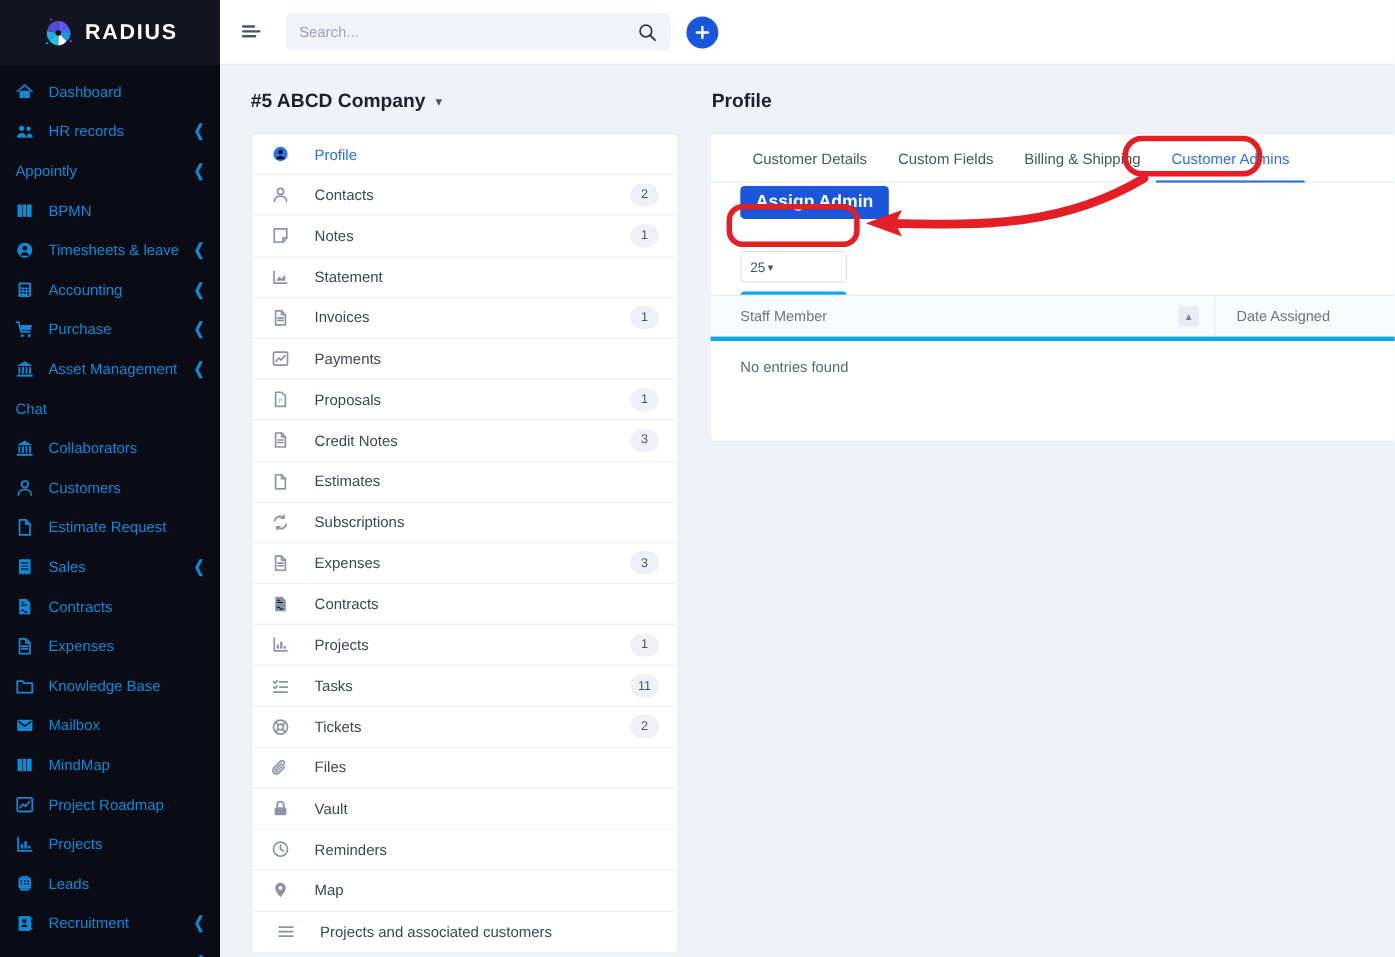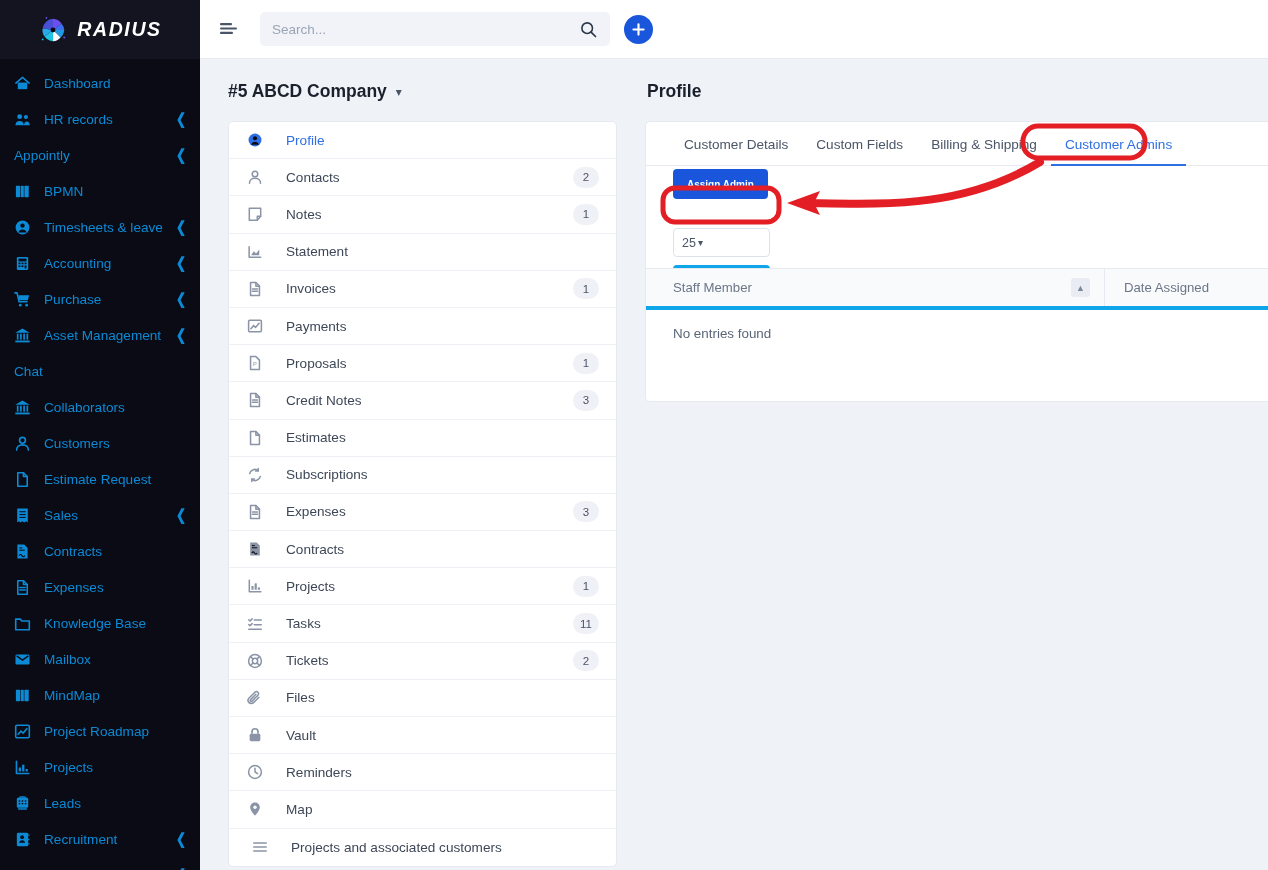--- a/index.html
+++ b/index.html
@@ -20,21 +20,20 @@
   }
   #logo-area {
     height: 59px;
     display: flex; align-items: center; justify-content: center;
     background: #13141f;
   }
   #logo-area .logo-mark { width: 30px; height: 30px; margin-right: 9px; flex: none; }
   #logo-area .logo-text {
     color: #ffffff; font-size: 19.5px; font-weight: bold;
     letter-spacing: 1.6px;
-    font-style: italic;
   }
   .nav-list { padding-top: 6px; }
   .nav-item {
     display: flex; align-items: center;
     height: 36px; padding: 0 14px 0 14px;
     color: #0c8ad6; font-size: 13.6px;
     cursor: pointer; white-space: nowrap;
   }
   .nav-item .nav-ico {
     width: 22px; height: 18px; flex: none;
@@ -149,21 +148,21 @@
     content: ""; position: absolute;
     left: 0; right: 0; bottom: -1px; height: 2px;
     background: #2f6fe4;
   }
   #assign-btn {
     position: absolute; left: 27px; top: 47px;
     height: 30px; padding: 0 14px;
     background: #1a56db; color: #fff;
     border: none; border-radius: 4px;
     font-family: "Liberation Sans", sans-serif;
-    font-size: 10px; font-weight: bold;
+    font-size: 16px; font-weight: bold;
     cursor: pointer;
   }
   #table-ctrls {
     position: absolute; left: 27px; top: 106px;
     display: flex; gap: 8px; flex-direction: column;
   }
   #page-size {
     height: 29px; padding: 0 8px;
     border: 1px solid #dde2ea; border-radius: 4px;
     background: #fff; font-size: 12.5px; color: #4a5568;

